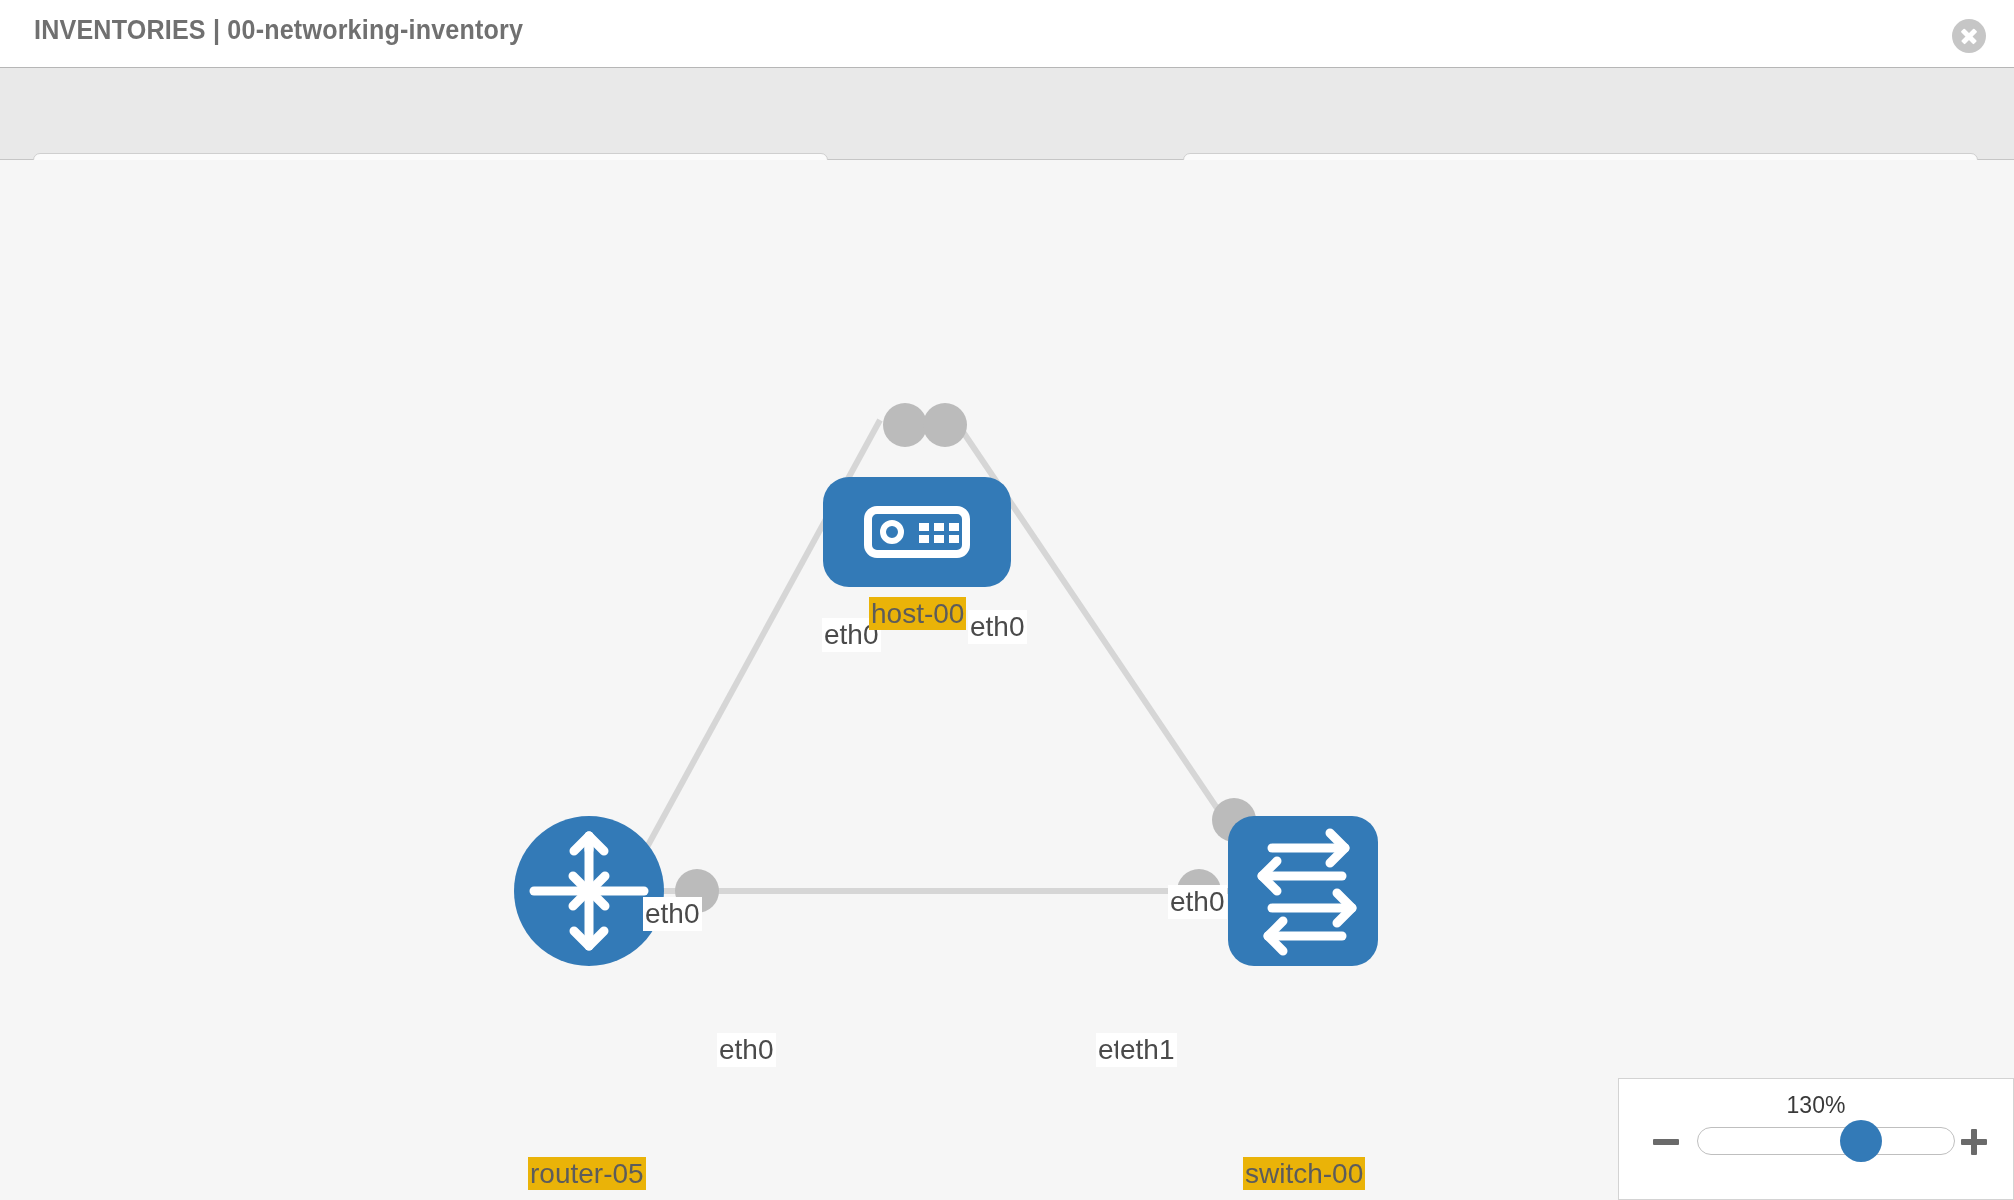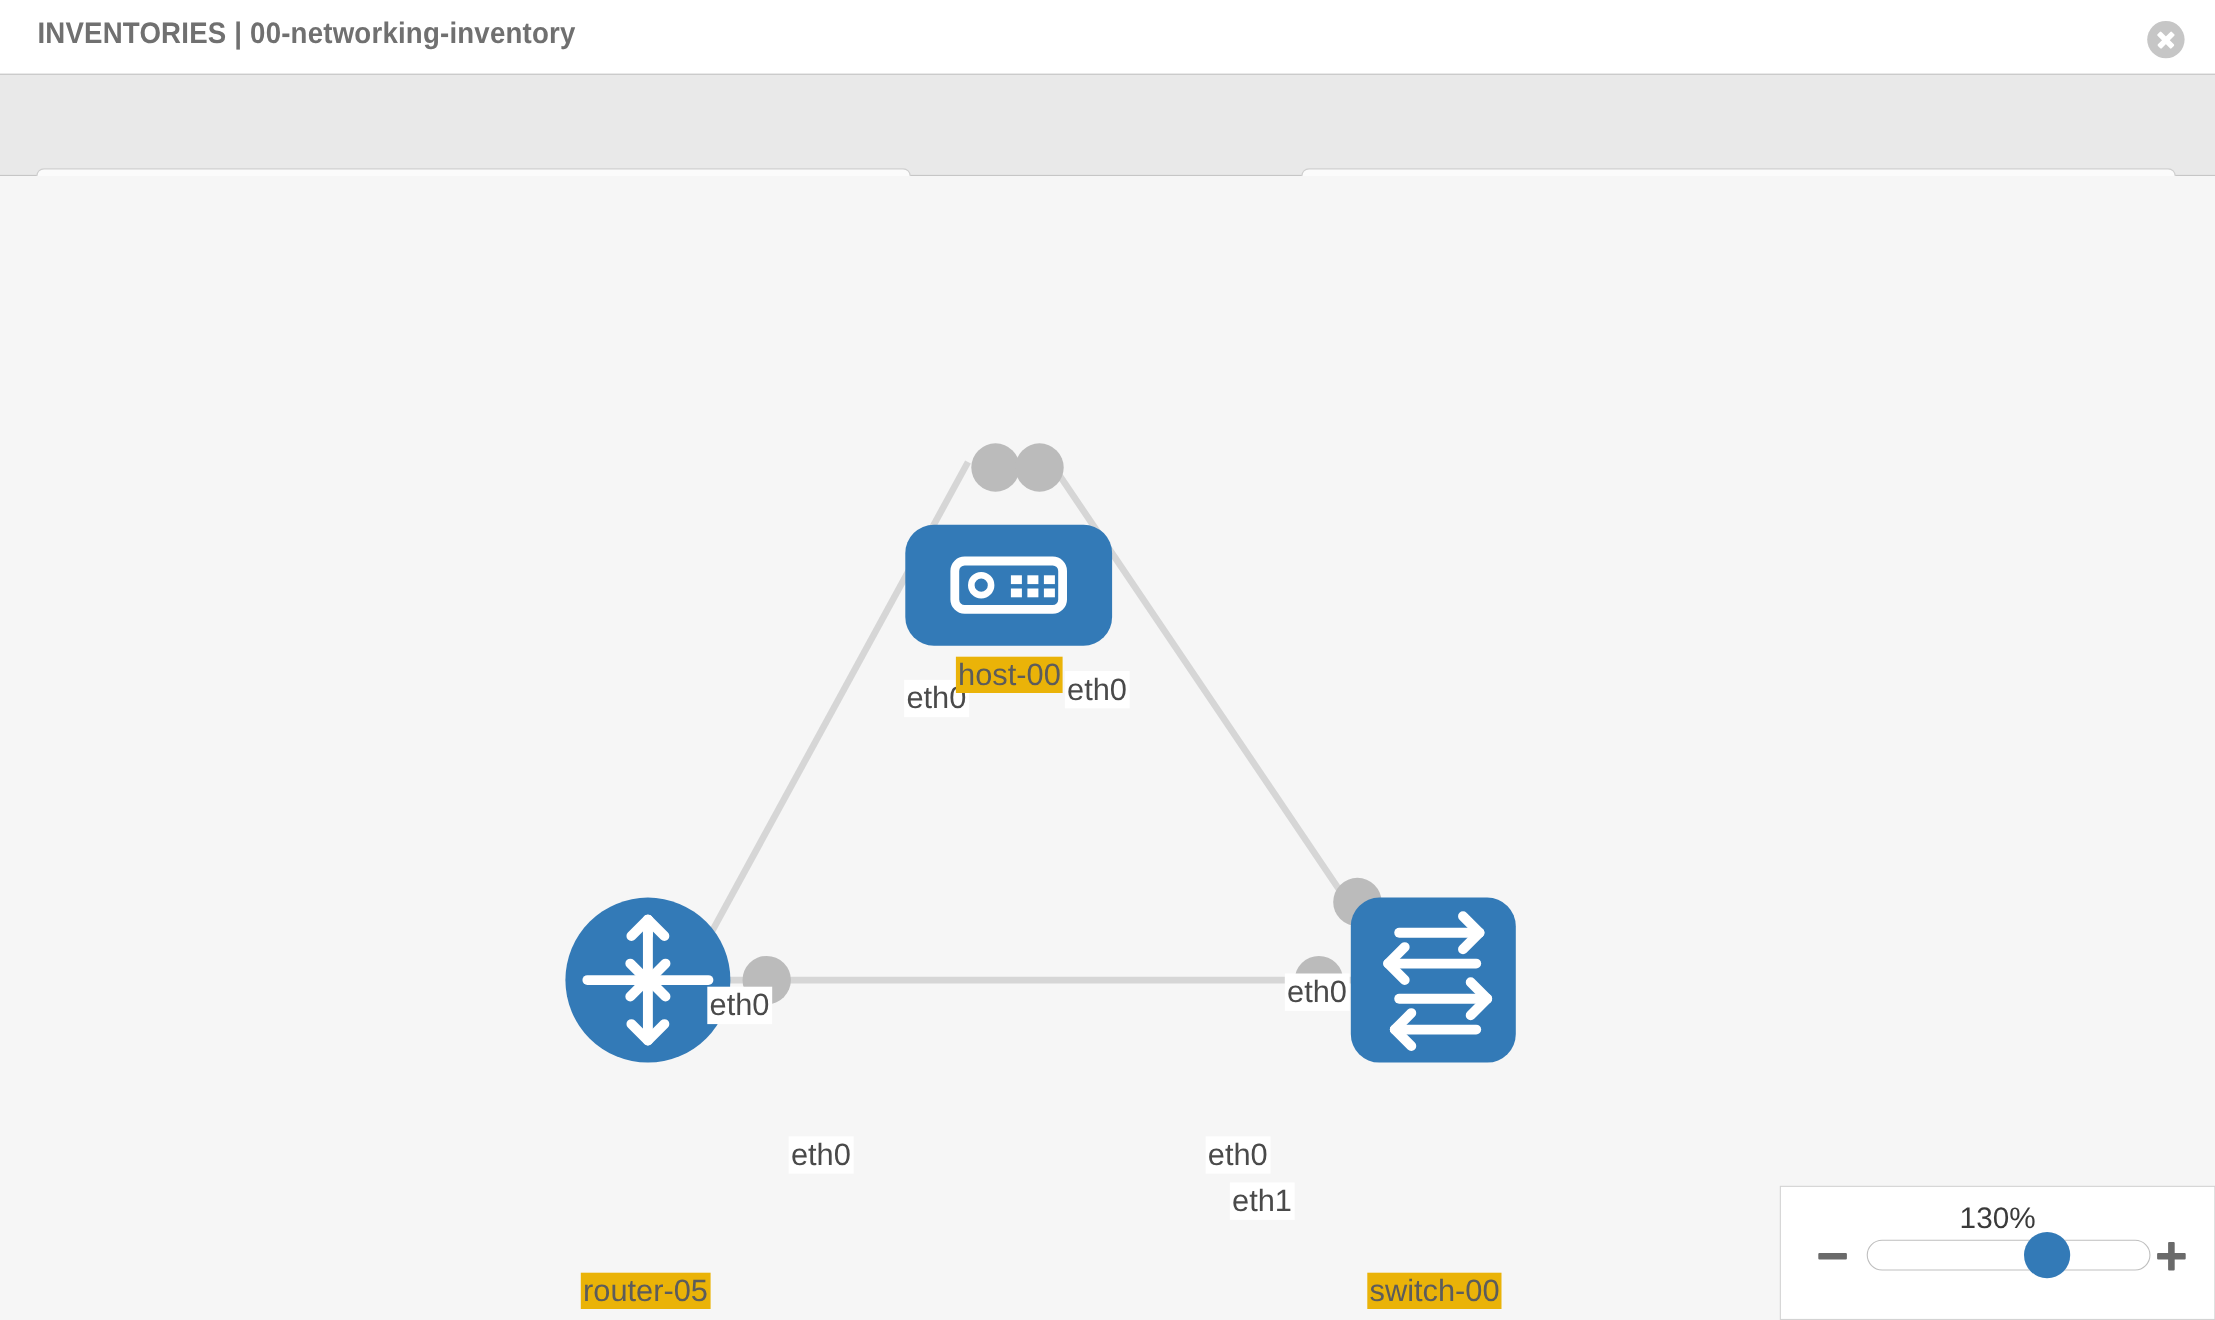--- a/index.html
+++ b/index.html
@@ -167,21 +167,21 @@
     background: #ffffff;
     border: 1px solid #d3d3d3;
     box-sizing: border-box;
   }
   .zoom-value {
     position: absolute;
     top: 13px;
     left: 0;
     width: 100%;
     text-align: center;
-    font-size: 27px;
+    font-size: 23px;
     color: #3a3a3a;
   }
   .zoom-minus, .zoom-plus {
     position: absolute;
     top: 48px;
     width: 30px;
     height: 30px;
     cursor: pointer;
   }
   .zoom-minus { left: 32px; }
@@ -333,21 +333,21 @@
       </g>
     </svg>
 
     <div id="iface-label-layer">
         <div class="iface-label" style="left: 822px; top: 458px;">eth0</div>
         <div class="iface-label" style="left: 968px; top: 450px;">eth0</div>
         <div class="iface-label" style="left: 643px; top: 737px;">eth0</div>
         <div class="iface-label" style="left: 1168px; top: 725px;">eth0</div>
         <div class="iface-label" style="left: 717px; top: 873px;">eth0</div>
         <div class="iface-label" style="left: 1096px; top: 873px;">eth0</div>
-        <div class="iface-label" style="left: 1118px; top: 915px;">eth1</div>
+        <div class="iface-label" style="left: 1118px; top: 873px;">eth1</div>
       </div>
 
     <div id="node-label-layer">
         <div class="node-label" style="left: 869px; top: 437px;">host-00</div>
         <div class="node-label" style="left: 528px; top: 997px;">router-05</div>
         <div class="node-label" style="left: 1243px; top: 997px;">switch-00</div>
       </div>
 
   </div>
 

